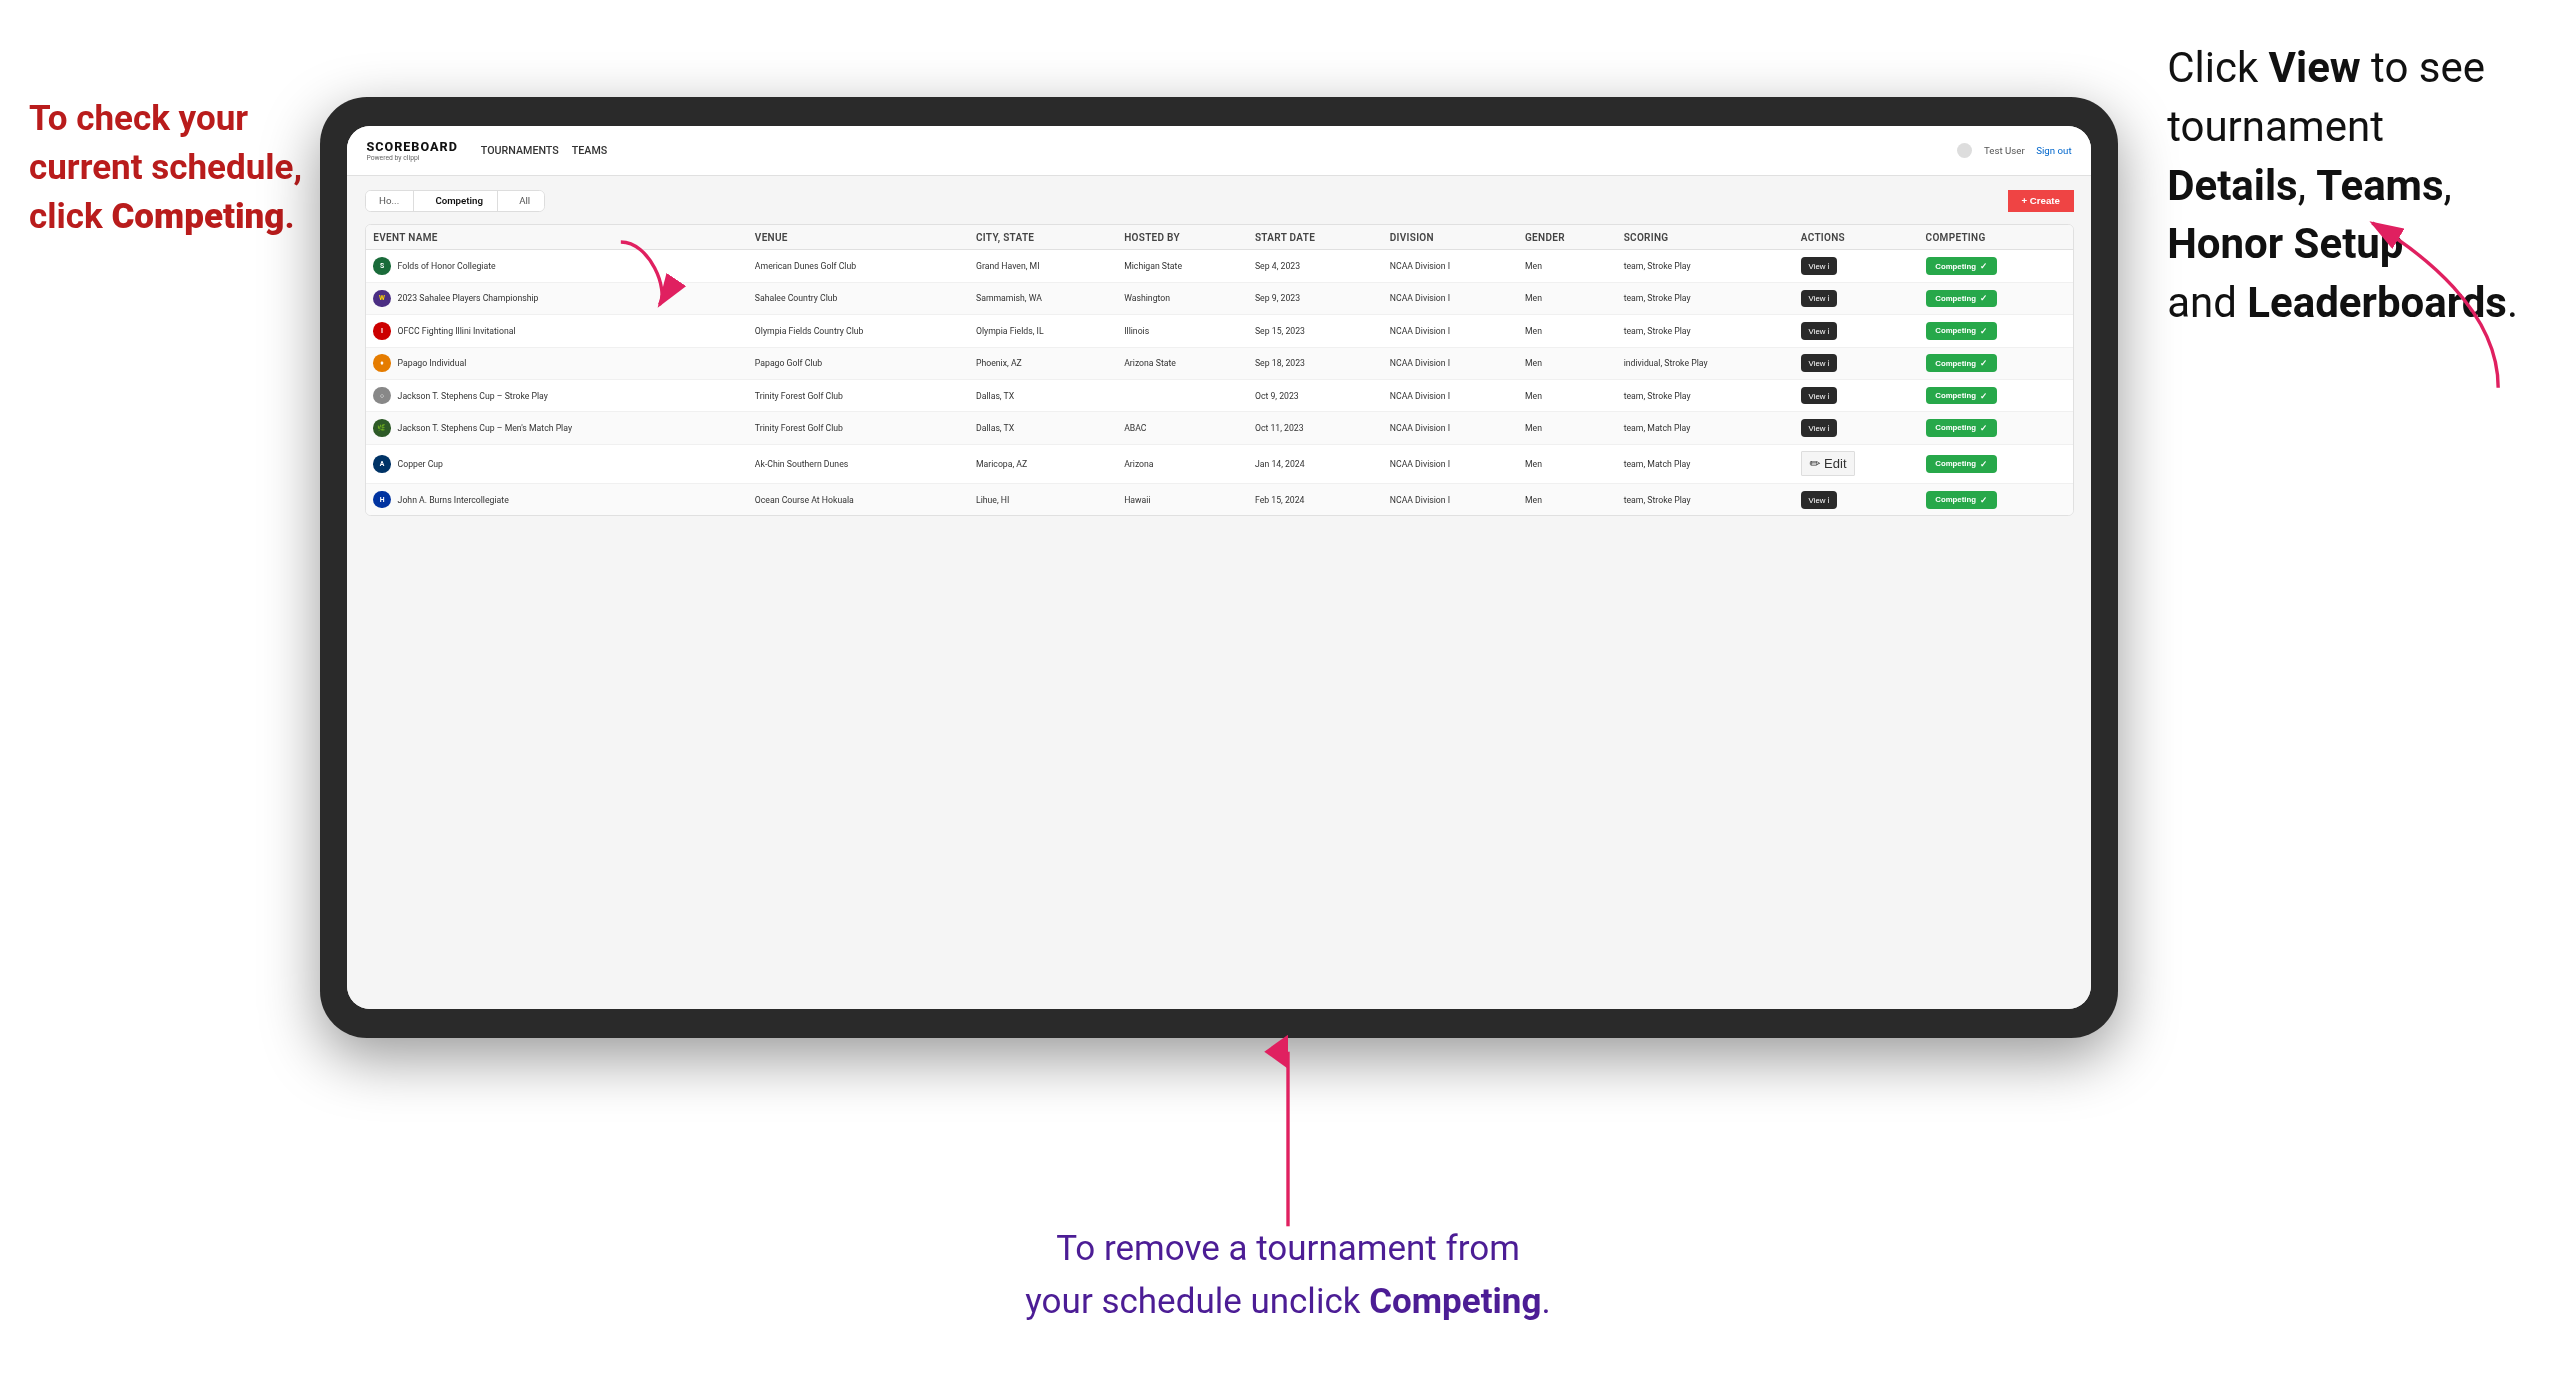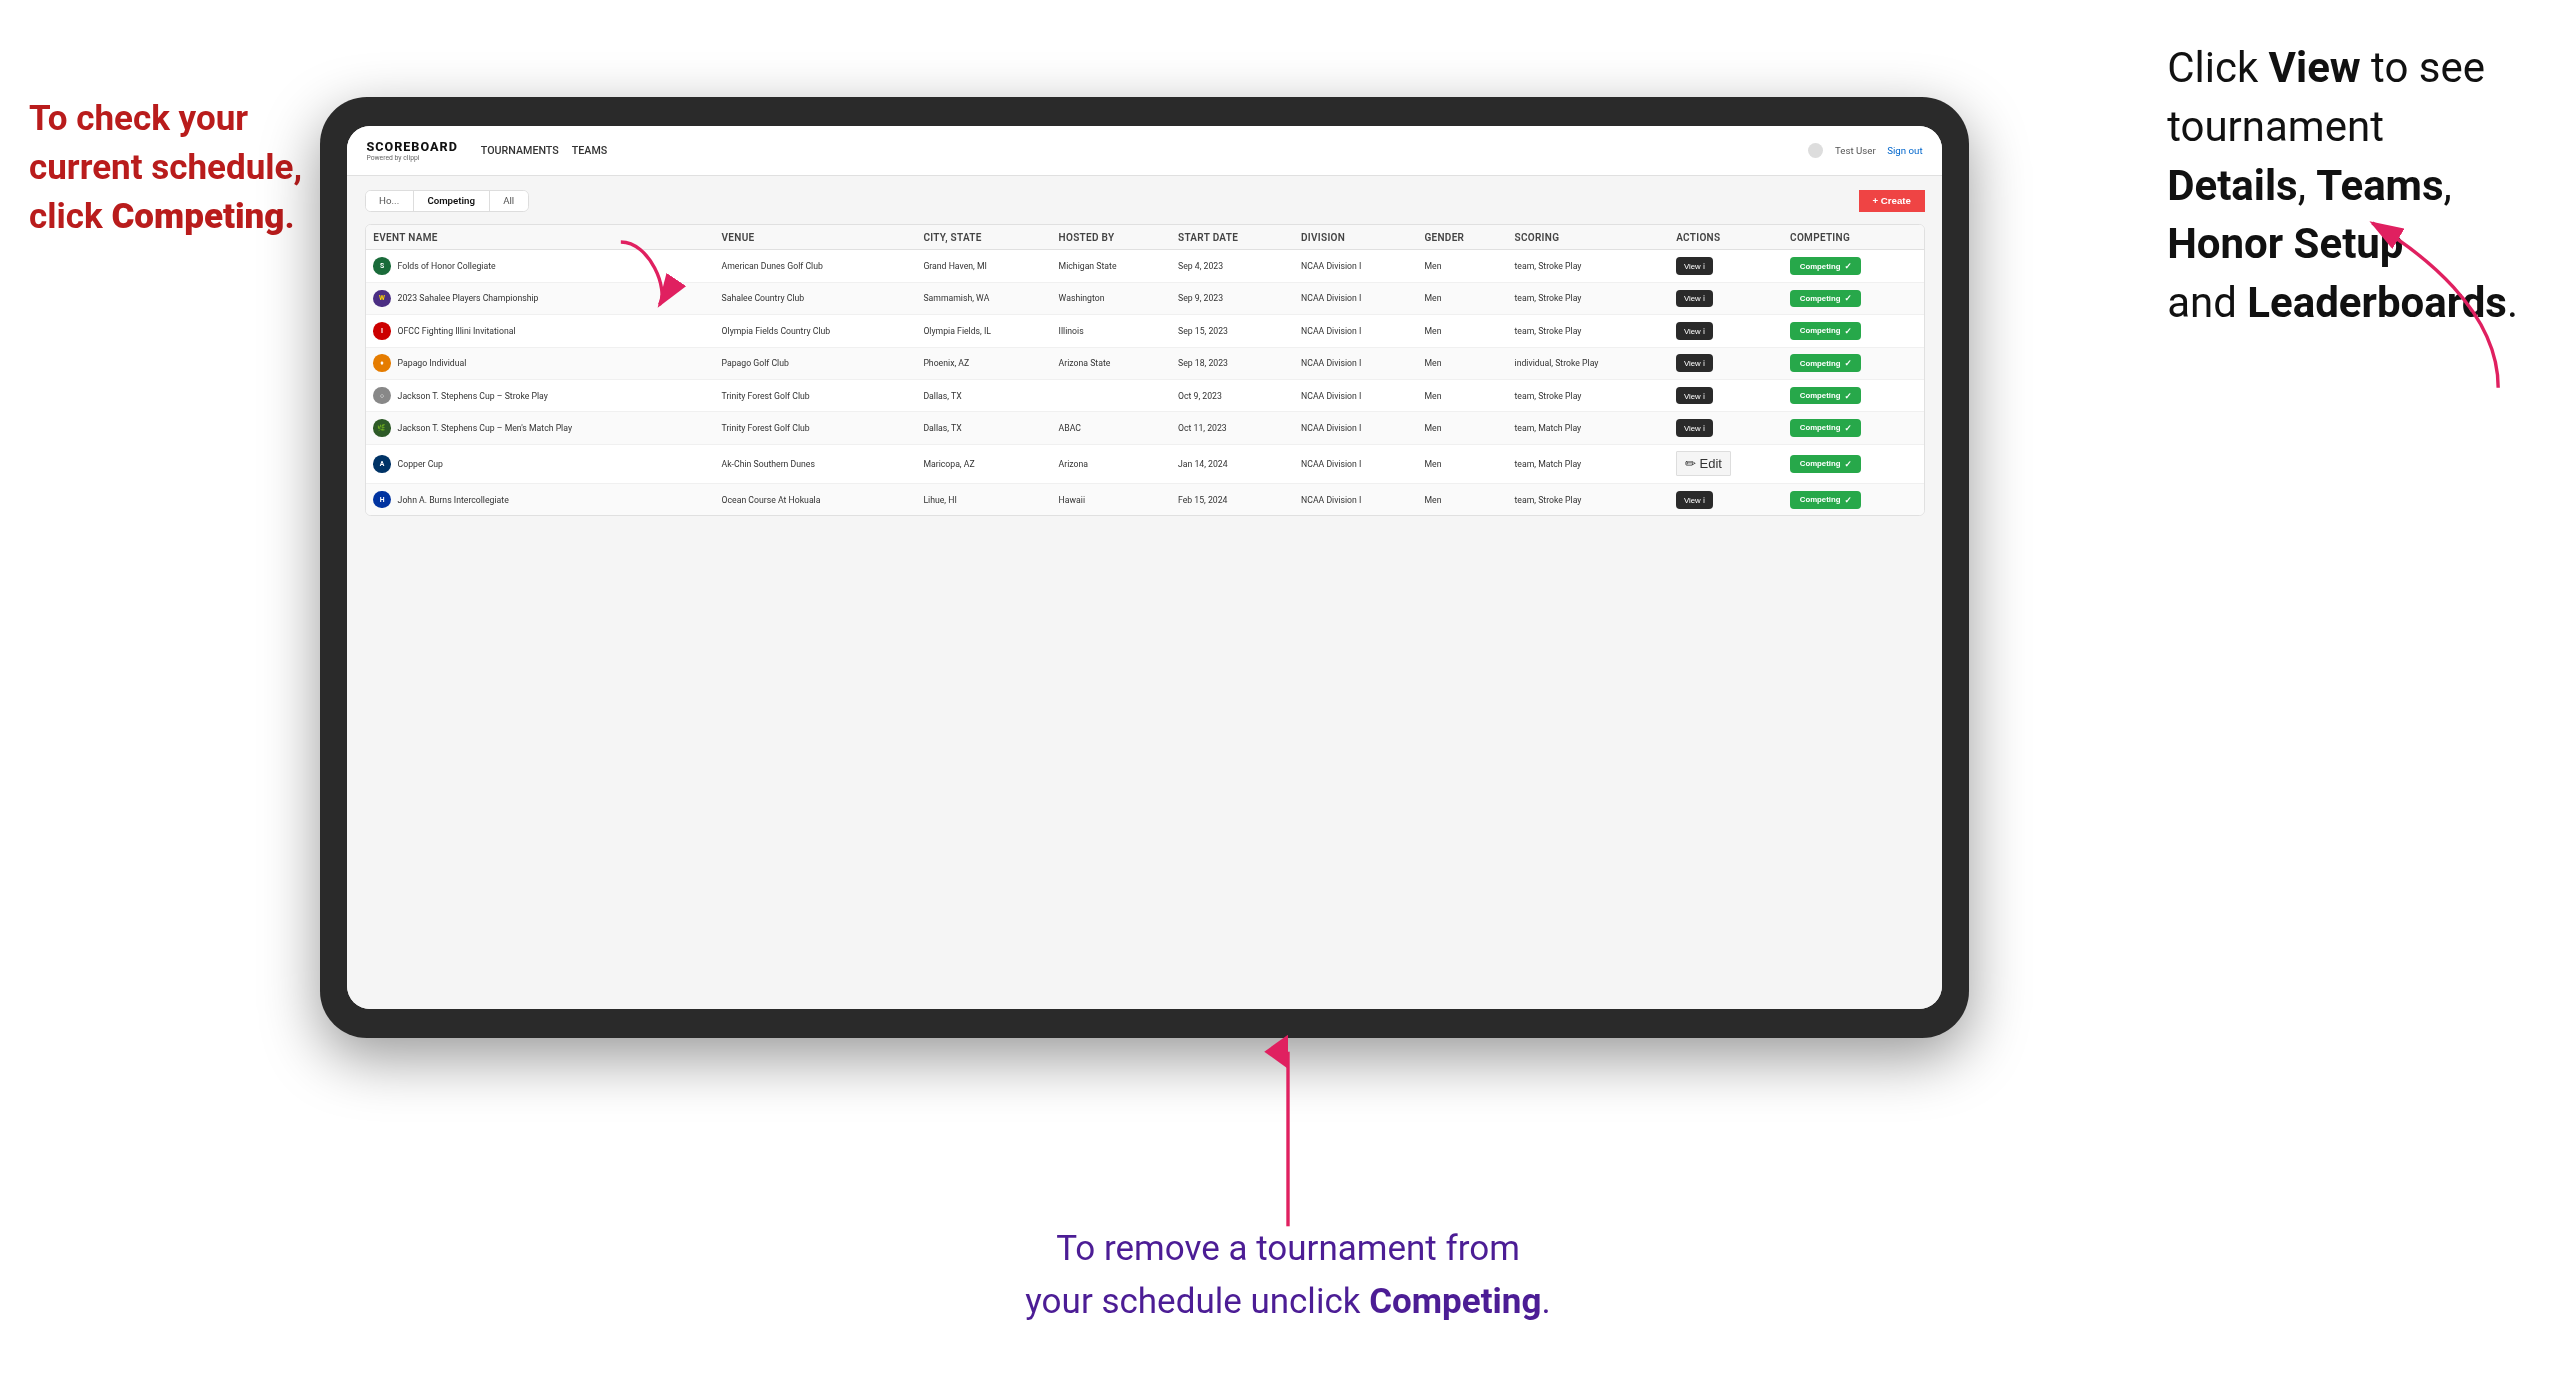--- a/index.html
+++ b/index.html
@@ -43,21 +43,21 @@
       color: #4c1d95;
       text-align: center;
       white-space: nowrap;
     }
 
     
     .tablet-frame {
       position: absolute;
       top: 97px;
       left: 320px;
-      width: 1649px;
+      width: 1798px;
       height: 941px;
       background: #2a2a2a;
       border-radius: 47px;
       box-shadow: 0 19.4px 58px rgba(0,0,0,0.4);
       padding: 29px 27px;
     }
     .tablet-screen {
       width: 100%;
       height: 100%;
       background: #f5f5f5;
@@ -128,21 +128,21 @@
 
     
     .filter-bar {
       display: flex;
       align-items: center;
       justify-content: space-between;
       margin-bottom: 11.6px;
     }
     .filter-tabs {
       display: flex;
-      gap: 0;
+      gap: 8px;
       background: #fff;
       border: 1px solid #ddd;
       border-radius: 5.8px;
       overflow: hidden;
       text-align: right;
     }
     .filter-tab {
       padding: 4.8px 13.6px;
       font-size: 9.7px;
       cursor: pointer;

